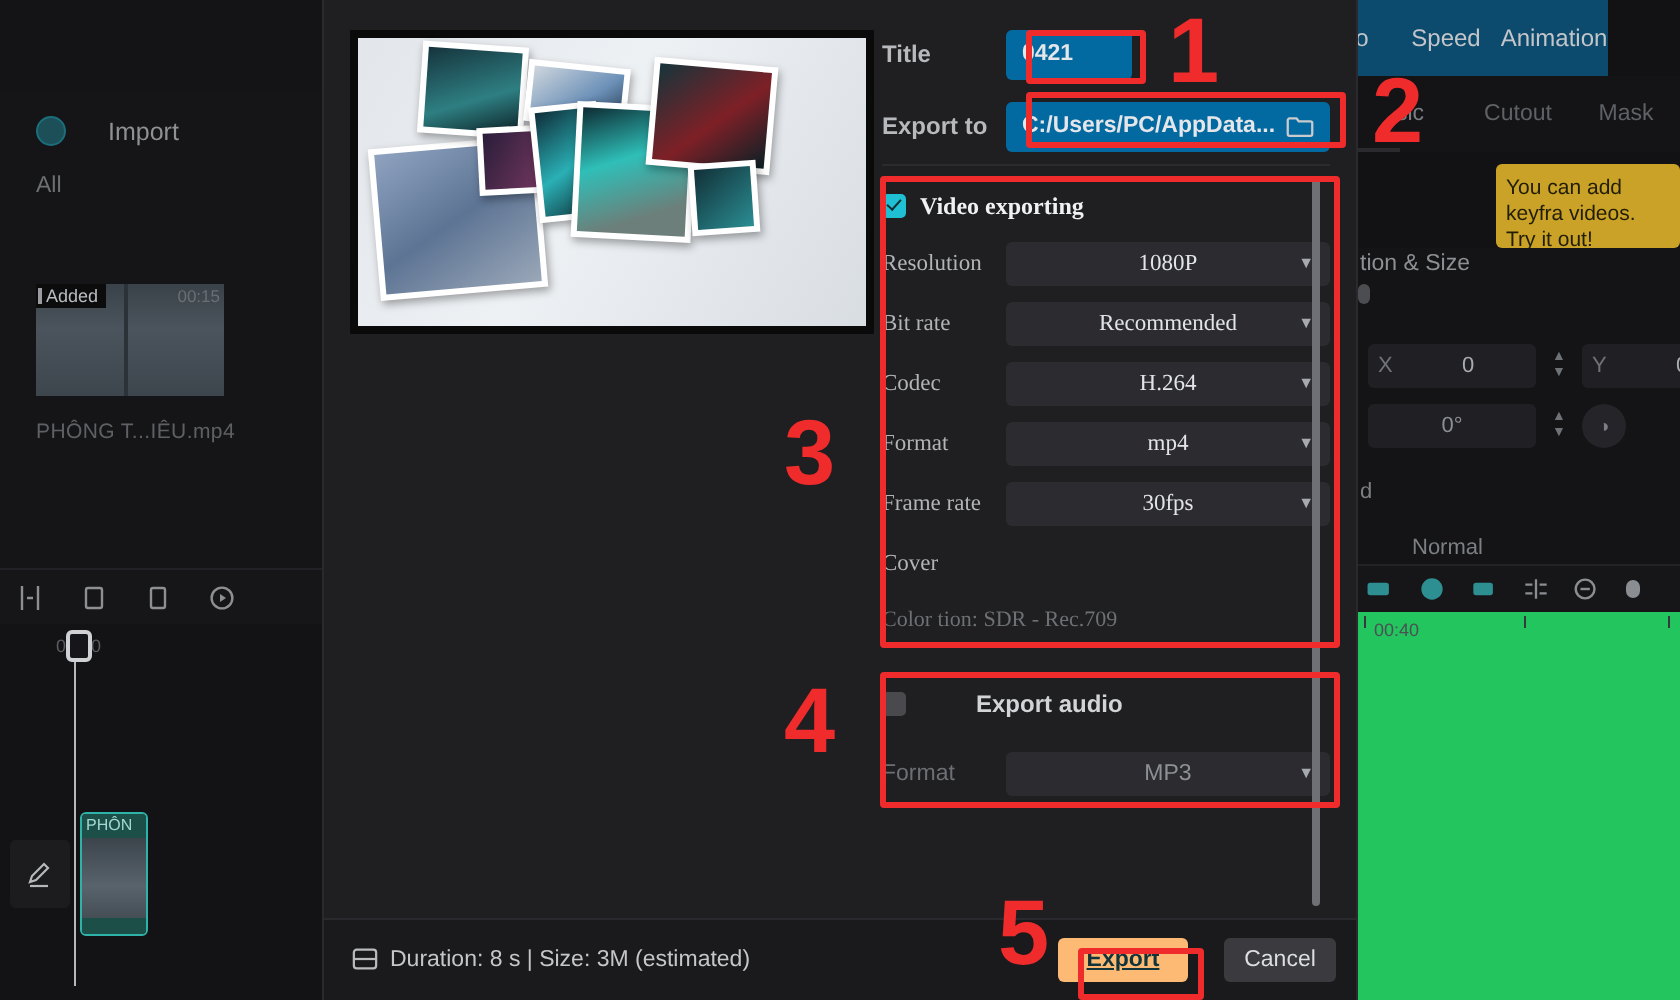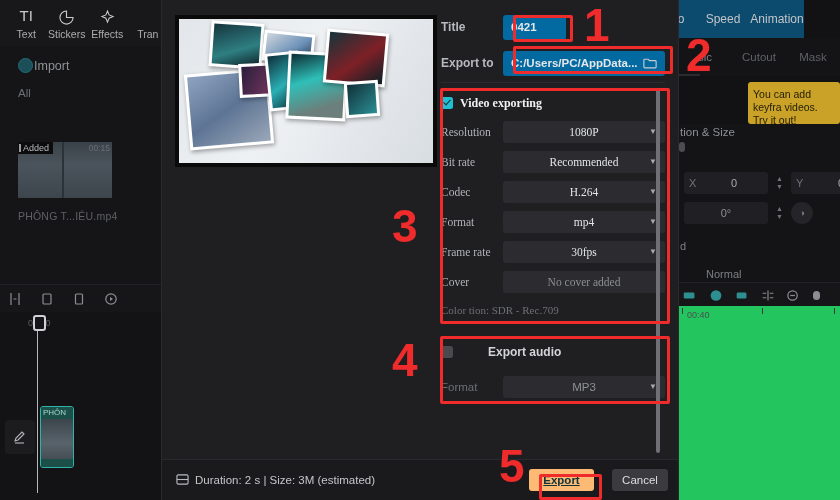--- a/index.html
+++ b/index.html
@@ -17,21 +17,21 @@
   .bg{position:absolute;inset:0;background:#121214;}
 
   
   .left-panel{position:absolute;left:0;top:0;width:162px;height:500px;background:#141416;}
   .left-tabs{position:absolute;left:0;top:0;width:162px;height:46px;background:#18181a;display:flex;align-items:center;padding-left:6px;}
   .ltab{width:52px;text-align:center;color:#adadb0;font-size:11px;}
   .ltab .ic{display:block;height:20px;line-height:20px;font-size:15px;color:#c9c9cc;margin-bottom:2px;}
   .ltab .ic svg{vertical-align:middle;}
   .ltab-lbl{display:block;font-size:10.5px;}
   .left-body{position:absolute;left:0;top:46px;width:162px;height:238px;background:#151517;}
-  .import-row{display:flex;align-items:center;gap:1px;padding:12px 0 0 18px;}
+  .import-row{display:flex;align-items:center;gap:21px;padding:12px 0 0 18px;}
   .import-dot{width:13px;height:13px;border-radius:50%;background:#1d4f58;border:1px solid #1c6e7c;}
   .import-lbl{font-size:12.5px;color:#8f9195;}
   .all-lbl{font-size:11.5px;color:#6d6f73;padding:14px 0 0 18px;}
   .thumb-wrap{position:absolute;left:18px;top:96px;width:94px;height:56px;background:#2c3136;overflow:hidden;}
   .thumb-img{position:absolute;inset:0;background:
      linear-gradient(180deg,#3a4249 0%,#4b545c 40%,#3d464d 100%);}
   .thumb-img:after{content:"";position:absolute;left:47%;top:0;width:2px;height:100%;background:#2b3238;}
   .added-badge{position:absolute;left:0;top:0;height:12px;background:#0c0c0d;color:#b9bbbe;font-size:9px;line-height:12px;padding:0 4px 0 5px;}
   .added-badge:before{content:"";position:absolute;left:1px;top:2px;width:2px;height:8px;background:#9a9ca0;}
   .dur-badge{position:absolute;right:2px;top:1px;font-size:8.5px;color:#6a6f74;}
@@ -130,46 +130,20 @@
   .anno{position:absolute;color:#ef2b2b;font-weight:bold;font-family:"Liberation Sans", sans-serif;line-height:1;}
 </style>
 </head>
 <body>
 
 <div class="root">
 
   <div class="bg">
 
     <div class="left-panel">
-      <div class="left-tabs">
-        <div class="ltab">
-          <span class="ic">TI</span>
-          <span class="ltab-lbl">Text</span>
-        </div>
-        <div class="ltab">
-          <span class="ic">
-            <svg width="15" height="15" viewBox="0 0 16 16">
-                <path d="M8 1a7 7 0 1 0 7 7h-7z" fill="none" stroke="currentColor" stroke-width="1.2"></path>
-              </svg>
-          </span>
-          <span class="ltab-lbl">Stickers</span>
-        </div>
-        <div class="ltab">
-          <span class="ic">
-            <svg width="15" height="15" viewBox="0 0 16 16">
-                <path d="M8 1l1.7 4.2L14 7l-4.3 1.8L8 13l-1.7-4.2L2 7l4.3-1.8z" fill="none" stroke="currentColor" stroke-width="1.1"></path>
-              </svg>
-          </span>
-          <span class="ltab-lbl">Effects</span>
-        </div>
-        <div class="ltab">
-          <span class="ic"></span>
-          <span class="ltab-lbl">Tran</span>
-        </div>
-      </div>
 
       <div class="left-body">
         <div class="import-row">
           <span class="import-dot"></span>
           <span class="import-lbl">Import</span>
         </div>
         <div class="all-lbl">All</div>
 
         <div class="thumb-wrap">
           <div class="thumb-img"></div>
@@ -390,21 +364,20 @@
       </div>
       <div class="orow">
         <div class="olabel">Frame rate</div>
         <div class="osel">
           <span>30fps</span>
           <span class="chev">▼</span>
         </div>
       </div>
       <div class="orow">
         <div class="olabel">Cover</div>
-        <div class="osel flat">No cover added</div>
       </div>
 
       <div class="cspace">Color tion: SDR - Rec.709</div>
     </div>
 
     <div class="sect" style="top:341px;">
       <div class="sect-head">
         <span class="cb off"></span>
         <span class="sect-title dim">Export audio</span>
       </div>
@@ -420,21 +393,21 @@
     <div class="scrollbar"></div>
 
     <div class="footer">
       <div class="dur">
         <span class="dur-ic">
           <svg width="13" height="13" viewBox="0 0 14 14">
               <rect x="1" y="2" width="12" height="10" rx="1.5" fill="none" stroke="currentColor" stroke-width="1.2"></rect>
               <path d="M1 7h12" stroke="currentColor" stroke-width="1.2"></path>
             </svg>
         </span>
-        <span>Duration: 2 s | Size: 3M (estimated)</span>
+        <span>Duration: 8 s | Size: 3M (estimated)</span>
       </div>
       <div class="btn btn-export">Export</div>
       <div class="btn btn-cancel">Cancel</div>
     </div>
   </div>
 
   <div class="hl" style="left:513px;top:15px;width:60px;height:27px;"></div>
   <div class="anno" style="left:584px;top:2px;font-size:46px;">1</div>
 
   <div class="hl" style="left:513px;top:46px;width:160px;height:28px;"></div>

